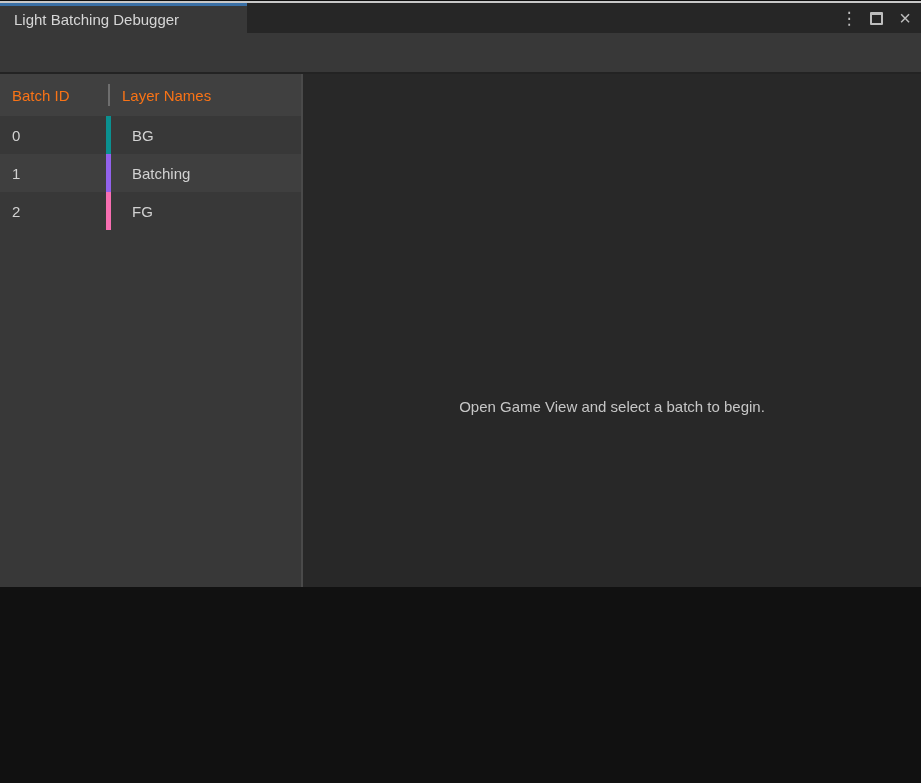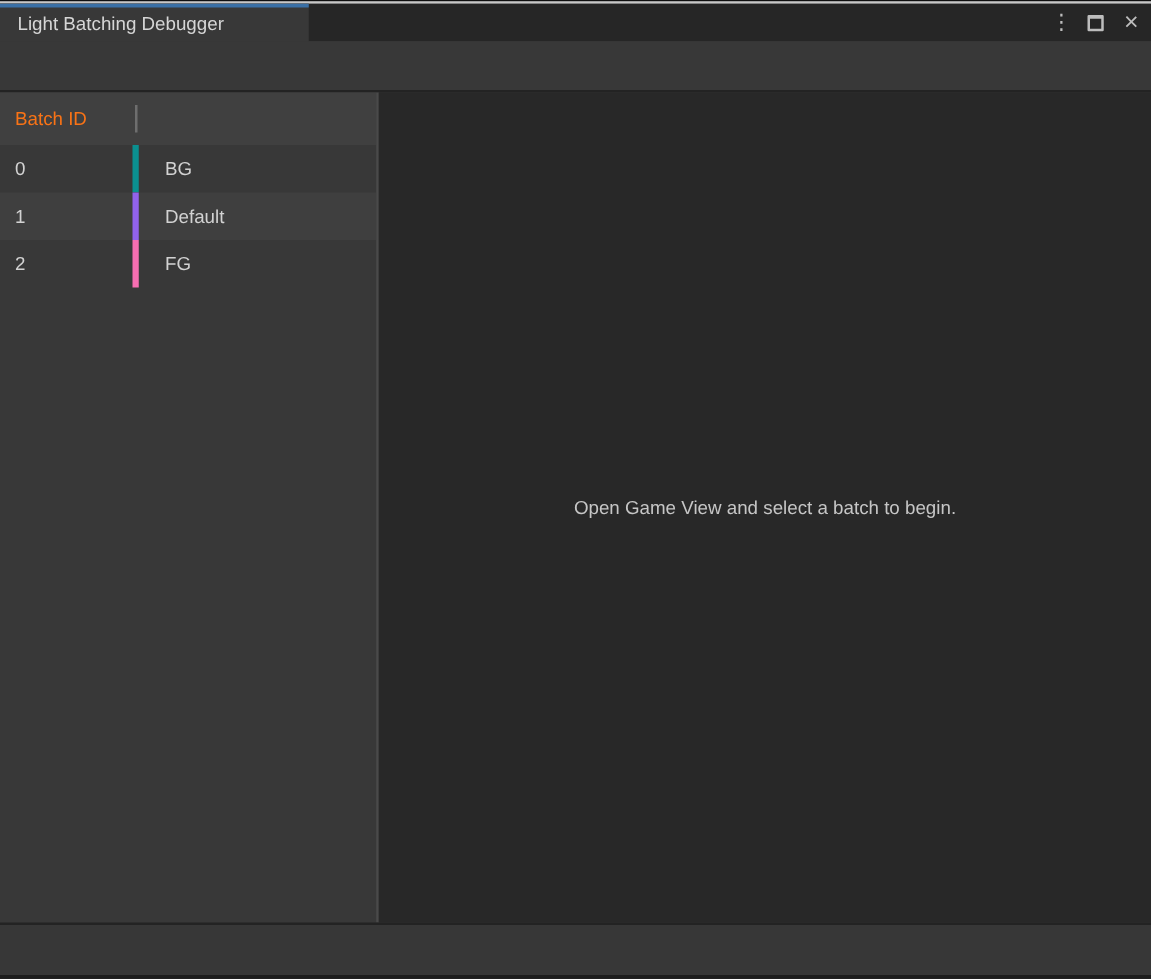--- a/index.html
+++ b/index.html
@@ -2,21 +2,21 @@
 <html><head>
 <meta charset="utf-8">
 <style>
   * { margin: 0; padding: 0; box-sizing: border-box; }
   html, body { background: #111; }
   body { font-family: "Liberation Sans", "DejaVu Sans", sans-serif; }
 
   .window {
     position: relative;
     width: 921px;
-    height: 783px;
+    height: 587px;
     background: #383838;
     overflow: hidden;
     color: #d4d4d4;
   }
 
   
   .top-edge      { position: absolute; left: 0; top: 0;   width: 921px; height: 1px; background: #101010; }
   .top-highlight { position: absolute; left: 0; top: 1px; width: 921px; height: 2px; background: #c8c8c8; }
 
   
@@ -113,32 +113,33 @@
 
   <div class="toolbar"></div>
   <div class="main-sep"></div>
 
   <div class="main">
 
     <div class="left-panel">
       <div class="table-header">
         <div class="th-batch">Batch ID</div>
         <div class="header-divider"></div>
+        <div class="th-layers">Layer Names</div>
       </div>
 
       <div class="batch-row">
         <div class="row-id">0</div>
         <div class="row-strip" style="background: rgb(11, 144, 144);"></div>
         <div class="row-layers">BG</div>
       </div>
 
       <div class="batch-row alt">
         <div class="row-id">1</div>
         <div class="row-strip" style="background: rgb(146, 98, 236);"></div>
-        <div class="row-layers">Default</div>
+        <div class="row-layers">Batching</div>
       </div>
 
       <div class="batch-row">
         <div class="row-id">2</div>
         <div class="row-strip" style="background: rgb(247, 110, 177);"></div>
         <div class="row-layers">FG</div>
       </div>
     </div>
 
     <div class="v-divider"></div>

